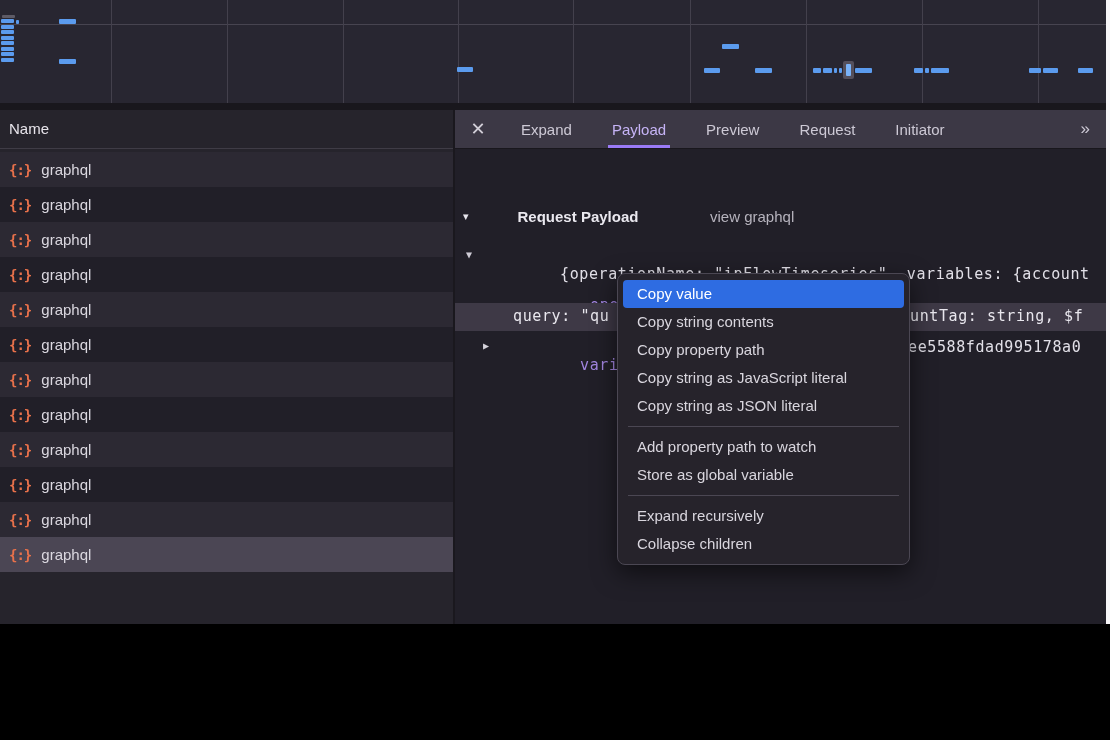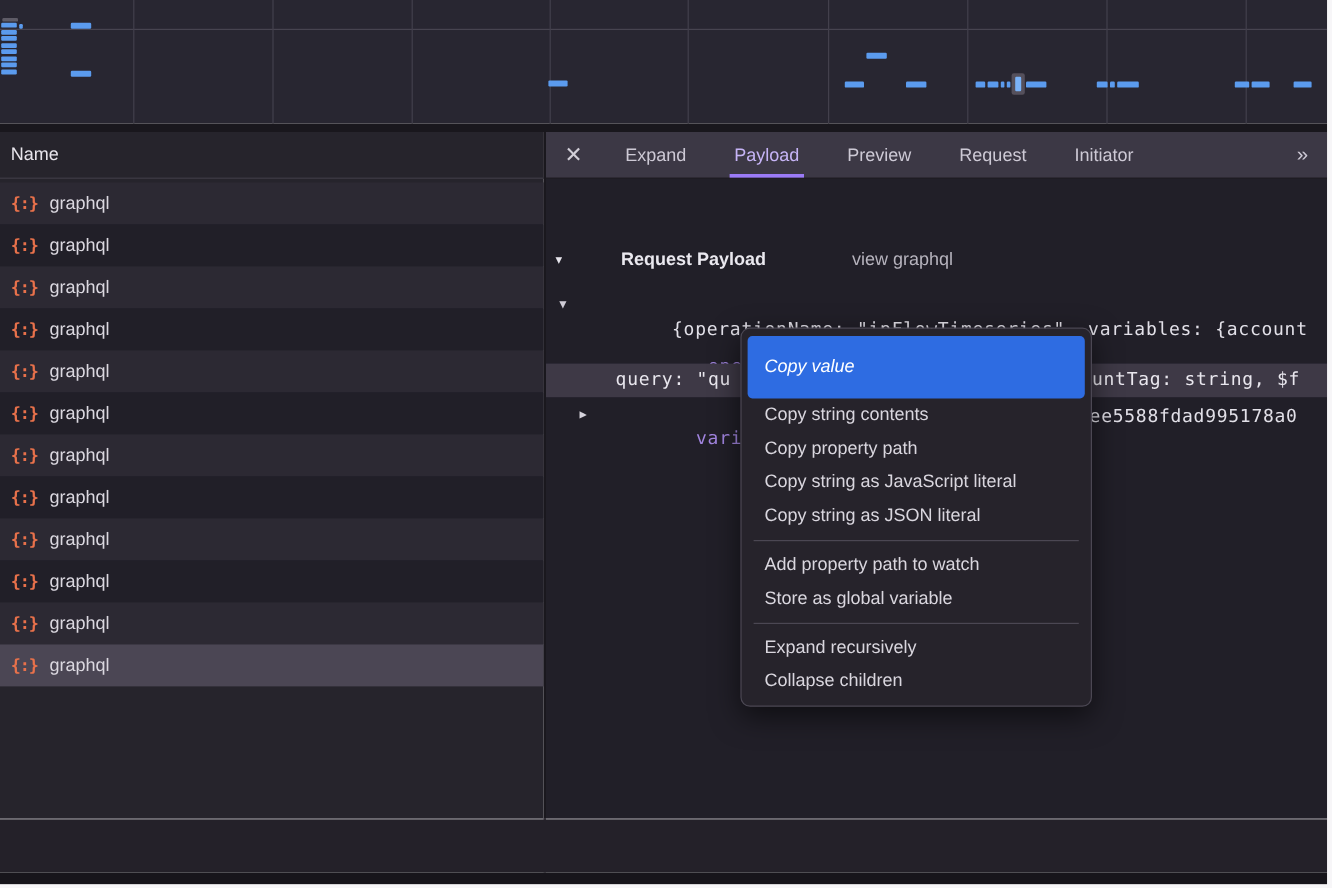--- a/index.html
+++ b/index.html
@@ -1,18 +1,18 @@
 <!DOCTYPE html>
 <html><head>
 <meta charset="utf-8">
 <style>
   html,body{margin:0;padding:0;background:#000;}
   .screen{
-    position:relative;width:1110px;height:740px;overflow:hidden;
-    background:#ffffff;font-family:"Liberation Sans",sans-serif;
+    position:relative;width:1110px;height:624px;overflow:hidden;
+    background:#c4b5fd;font-family:"Liberation Sans",sans-serif;
     -webkit-font-smoothing:antialiased;
   }
   
   .overview{position:absolute;left:0;top:0;width:1106px;height:103px;background:#282631;}
   .vline{position:absolute;top:0;bottom:0;width:1px;background:#43404c;}
   .hline{position:absolute;left:0;right:0;top:24px;height:1px;background:#474450;}
   .bar{position:absolute;border-radius:1px;background:#5b9bee;}
   .bar.gray{background:#5e5b66;}
   .sel-box{position:absolute;background:#55505c;border-radius:2px;}
   .sel-box .inner{position:absolute;left:3px;top:3px;width:5px;bottom:3px;background:#7ab2f8;border-radius:1px;}
@@ -56,21 +56,21 @@
   .row-vars{position:absolute;left:28px;top:189px;color:#e2e0e8;}
   .row-vars .arr{position:absolute;left:0px;top:2px;font-size:10px;color:#d6d3dc;letter-spacing:0;}
   .row-vars .key{margin-left:20px;}
   .v-right{position:absolute;left:453px;top:189px;color:#e2e0e8;}
   
   .context-menu{position:absolute;left:617px;top:273px;width:291px;background:#26232b;
     border:1px solid #4b4753;border-radius:8px;box-shadow:0 8px 24px rgba(0,0,0,0.55);
     padding:6px 0;z-index:10;}
   .menu-divider{height:1px;background:#4b4753;margin:6px 10px;}
   .menu-item{height:28px;line-height:28px;padding:0 19px;font-size:15px;color:#d9d6de;cursor:pointer;white-space:nowrap;}
-  .menu-item.highlighted{background:#2e6ce2;color:#ffffff;margin:0 5px;padding:12px 14px;border-radius:4px;font-style:italic;}
+  .menu-item.highlighted{background:#2e6ce2;color:#ffffff;margin:0 5px;padding:0 14px;border-radius:4px;}
   
   .footer-line{position:absolute;left:0;top:682px;width:1106px;height:1px;background:#45424b;}
   .footer{position:absolute;left:0;top:683px;width:1106px;height:44px;background:#242129;}
   .bottom-bar{position:absolute;left:0;top:727px;width:1106px;height:10px;background:#17151b;}
   .edge-right{position:absolute;left:1106px;top:0;width:4px;height:740px;background:#f7f6f8;}
   .edge-bottom{position:absolute;left:0;top:737px;width:1110px;height:3px;background:#f7f6f8;}
 </style>
 </head>
 <body>
 

